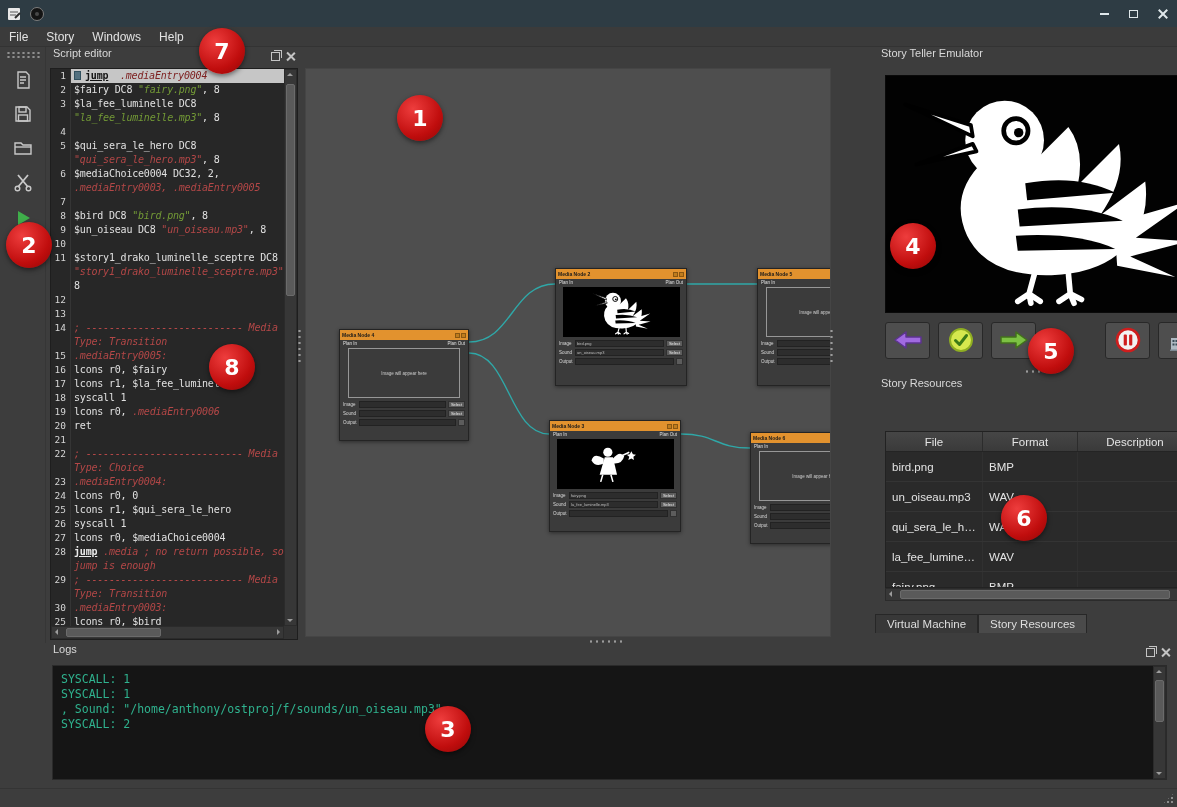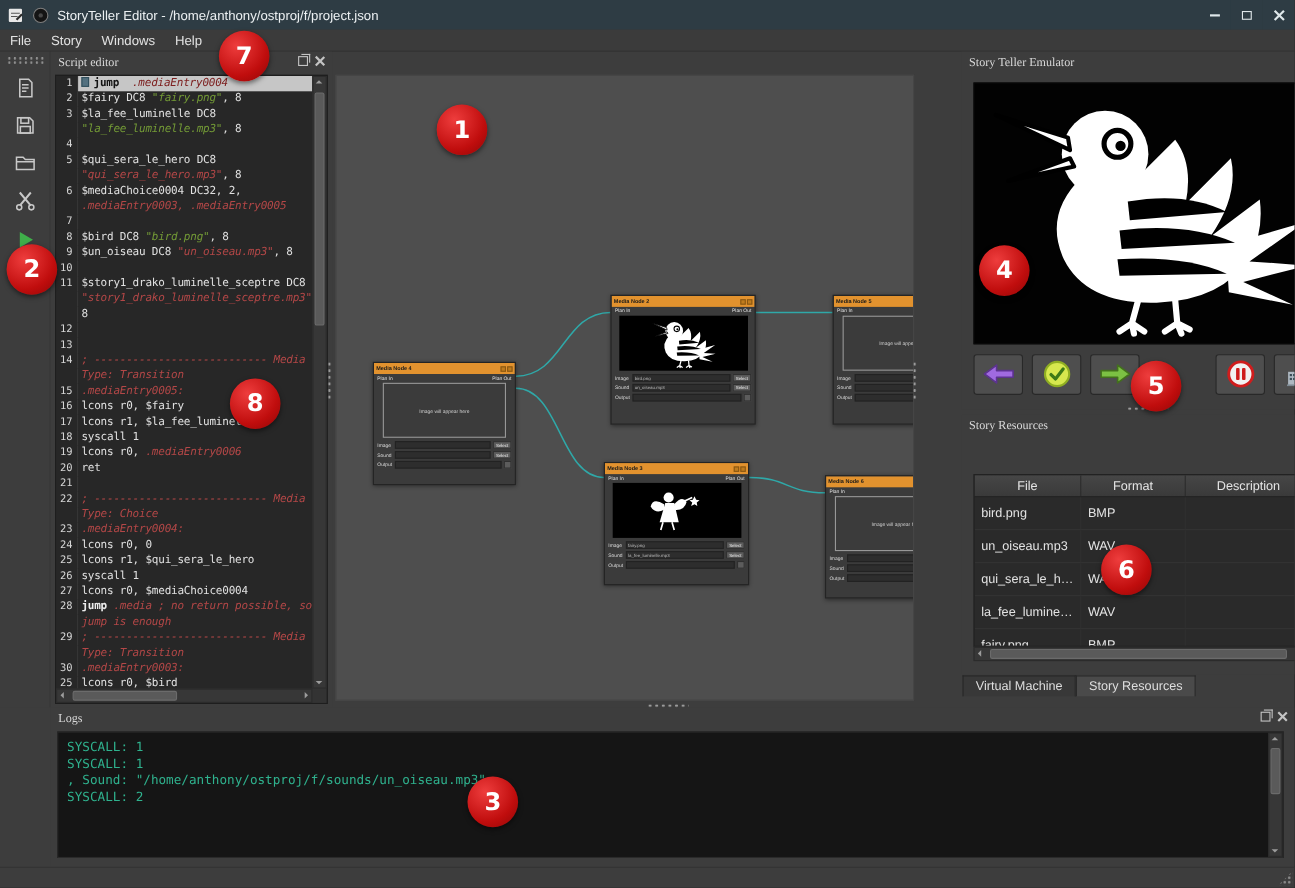--- a/index.html
+++ b/index.html
@@ -31,37 +31,37 @@
 
   
   .ltoolbar{ position:absolute; left:0; top:47px; width:46px; height:596px; background:#3d3d3d; border-right:1px solid #363636; }
   .tool-handle{ position:absolute; left:6px; top:4px; width:34px; height:7px;
     background:radial-gradient(circle,#8f8f8f 1px,transparent 1.3px); background-size:5px 4px; }
   .tool-btn{ position:absolute; left:6px; width:34px; height:30px; background:transparent; border:none;
     display:flex; align-items:center; justify-content:center; }
 
   
   .dock{ position:absolute; background:var(--dockbg); }
-  .dock-titlebar{ height:20px; display:flex; align-items:center; font-size:11px; color:#d9d9d9; padding:0 7px;font-family:Liberation Serif, serif; }
+  .dock-titlebar{ height:20px; display:flex; font-size:11px; color:#d9d9d9; padding:0 7px; }
   .dock-btns{ margin-left:auto; display:flex; gap:6px; align-items:center; }
   .glyph-float{ width:9px; height:9px; border:1px solid #c4c4c4; position:relative; display:inline-block; }
   .glyph-float::after{ content:""; position:absolute; left:2px; top:-3px; width:7px; height:7px; border-top:1px solid #c4c4c4; border-right:1px solid #c4c4c4; }
   .glyph-xs{ position:relative; width:9px; height:9px; display:inline-block; }
   .glyph-xs::before,.glyph-xs::after{ content:""; position:absolute; left:4px; top:-1px; width:1.6px; height:11px; background:#c4c4c4; }
   .glyph-xs::before{ transform:rotate(45deg);} .glyph-xs::after{ transform:rotate(-45deg);}
 
   
   .script-dock{ left:46px; top:47px; width:256px; height:596px; }
   .editor{ position:absolute; left:4px; top:21px; width:248px; height:572px; background:#272727;
     border:1px solid #1e1e1e; overflow:hidden; font-family:"DejaVu Sans Mono", monospace; font-size:10px; }
   .code-scroll{ position:absolute; left:0; top:0; right:13px; bottom:13px; overflow:hidden; }
   .code-row{ display:flex; height:14px; line-height:14px; }
   .gut{ flex:0 0 20px; width:20px; text-align:right; padding-right:4px; color:#d5d5d5; font-size:9.5px; border-right:1px solid #353535; }
   .code-text{ flex:1; padding-left:3px; white-space:pre; overflow:hidden; letter-spacing:-0.2px; }
-  .tok-p{ color:#e0e0e0; } .tok-k{ color:#ececec; font-weight:bold; }
+  .tok-p{ color:#e0e0e0; } .tok-k{ color:#ececec; font-weight:bold;text-decoration:underline; }
   .tok-r{ color:var(--red); font-style:italic; } .tok-g{ color:var(--green); font-style:italic; }
   .code-row.hl .code-text{ background:#c6c6c6; }
   .code-row.hl .tok-p,.code-row.hl .tok-k{ color:#131313; }
   .code-row.hl .tok-r{ color:#7d2020; }
   .linemark{ display:inline-block; width:7px; height:9px; background:#53707f; border:1px solid #32505e; margin-right:4px; vertical-align:-1px; }
 
   
   .sb{ position:absolute; background:#373737; border:1px solid #2b2b2b; }
   .sb .thumb{ position:absolute; background:#5a5a5a; border:1px solid #6b6b6b; border-radius:2px; }
   .arr{ position:absolute; width:0; height:0; border:3.5px solid transparent; }
@@ -156,21 +156,20 @@
           <path d="M4 6 H12 M4 9 H10" stroke="#555" stroke-width="1"></path>
           <path d="M9 12 L14 7" stroke="#2c2c2c" stroke-width="2"></path>
         </svg>
     </span>
     <span class="tb-icon">
       <svg width="16" height="16" viewBox="0 0 16 16">
           <circle cx="8" cy="8" r="6.5" fill="#141414" stroke="#7d7d7d"></circle>
           <circle cx="8" cy="8" r="2" fill="#474747"></circle>
         </svg>
     </span>
-    <span class="title">StoryTeller Editor - /home/anthony/ostproj/f/project.json</span>
     <div class="win-controls">
       <span class="win-btn">
           <span class="glyph-min"></span>
         </span>
       <span class="win-btn">
           <span class="glyph-max"></span>
         </span>
       <span class="win-btn">
           <span class="glyph-x"></span>
         </span>

